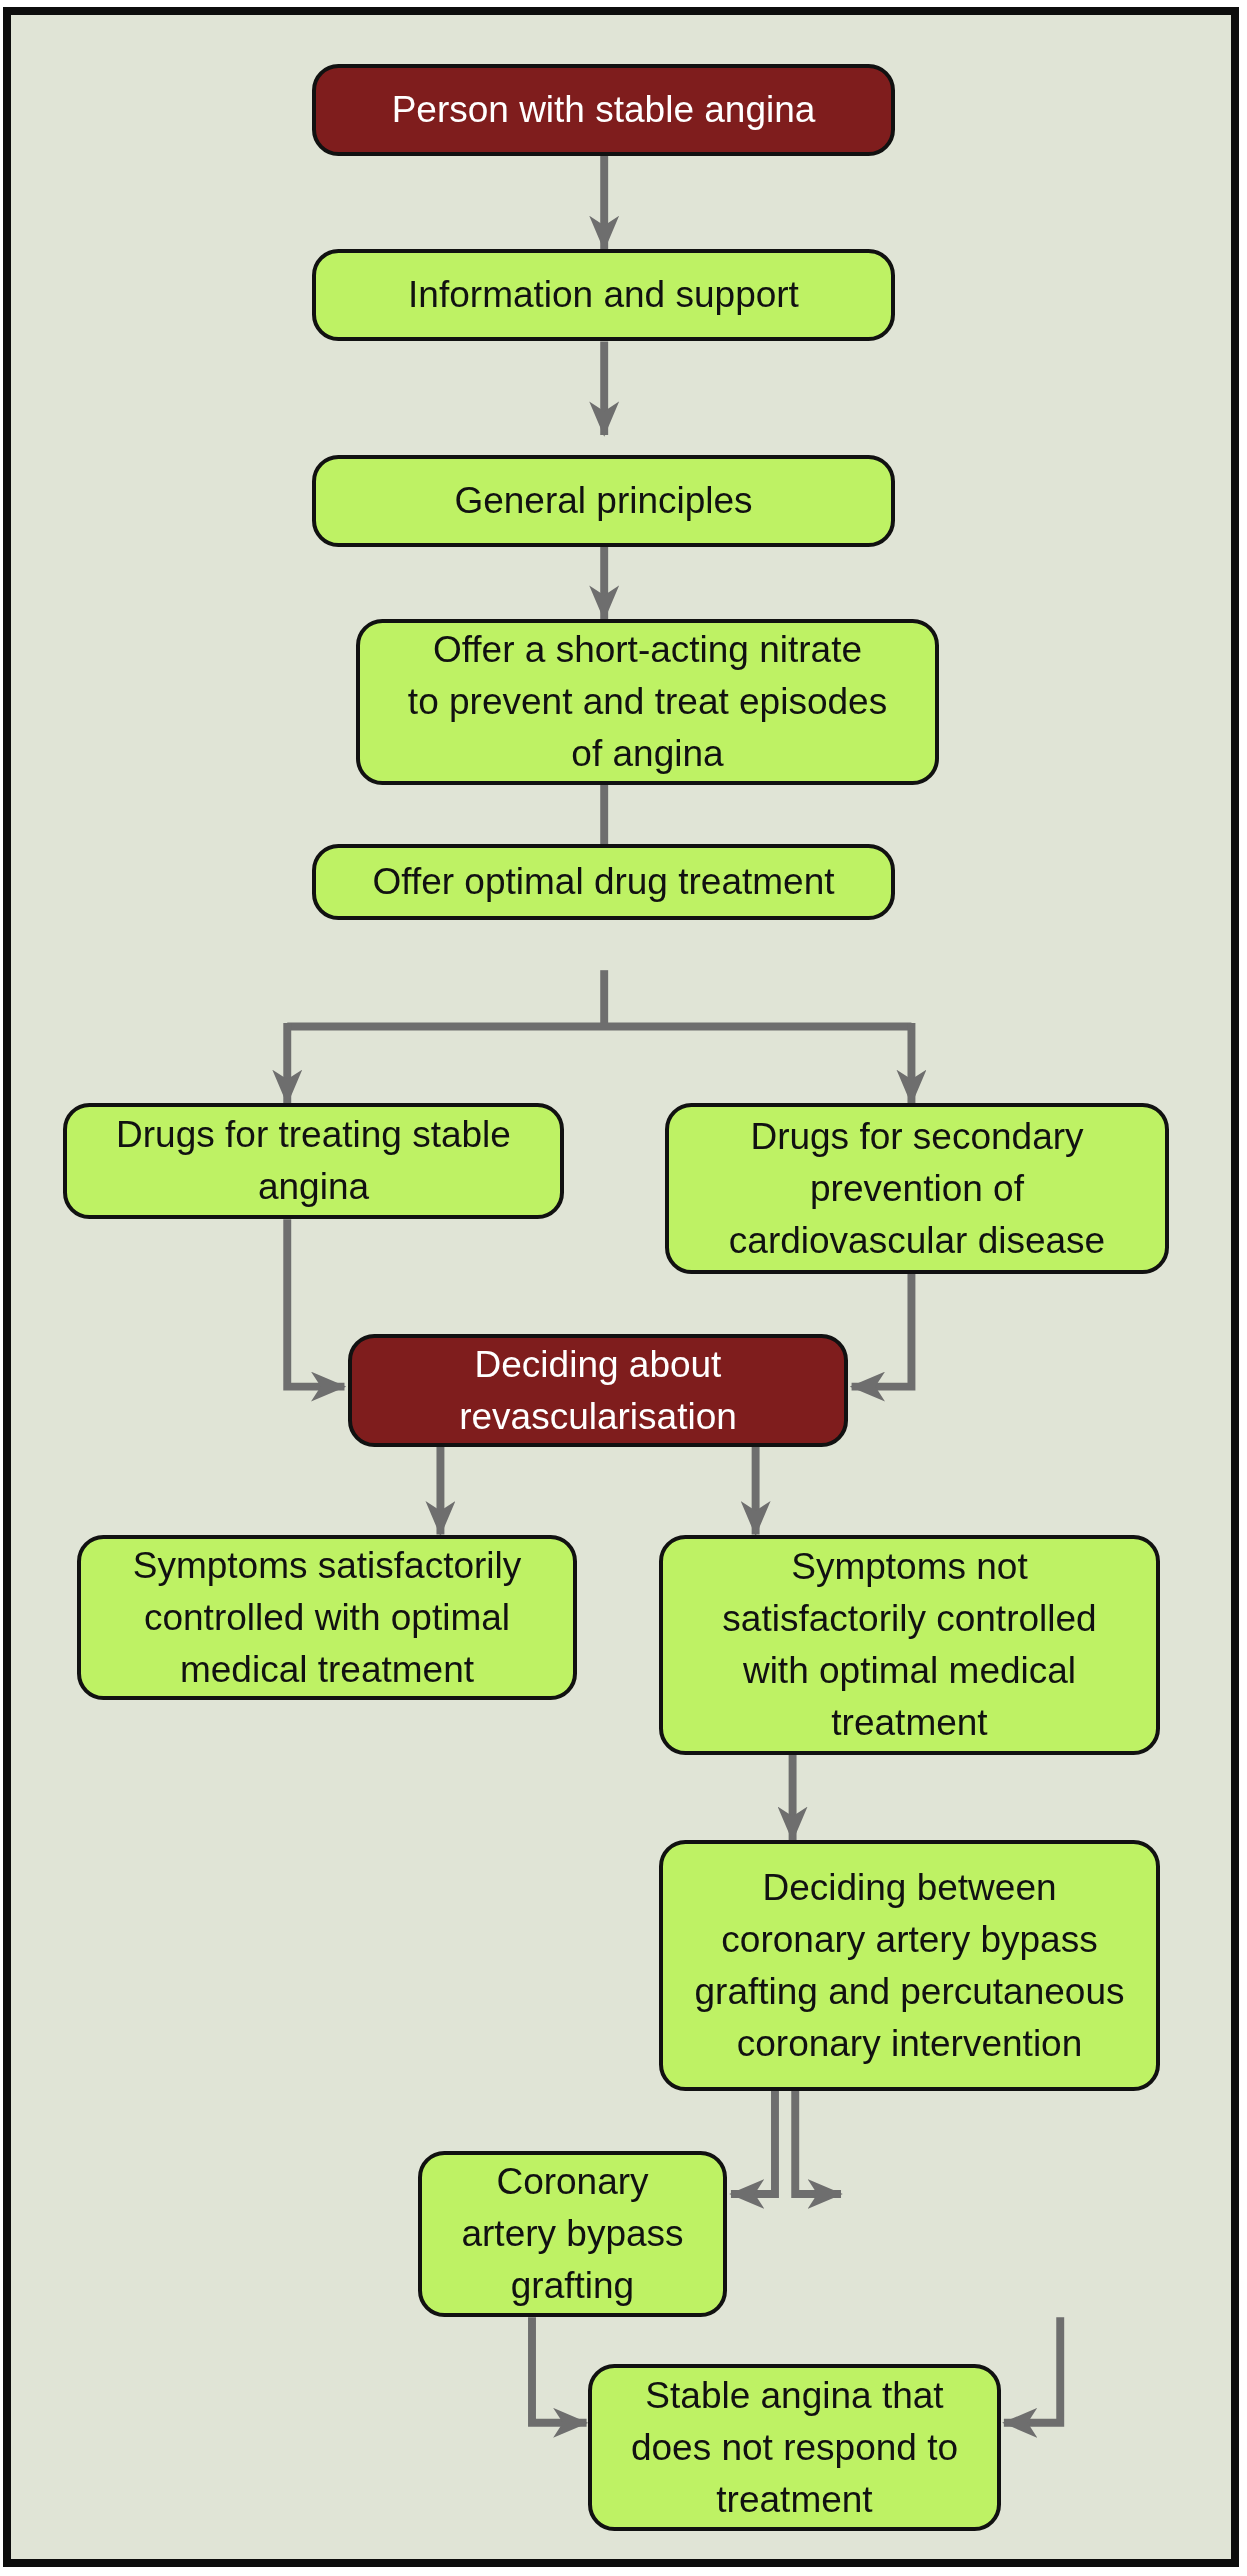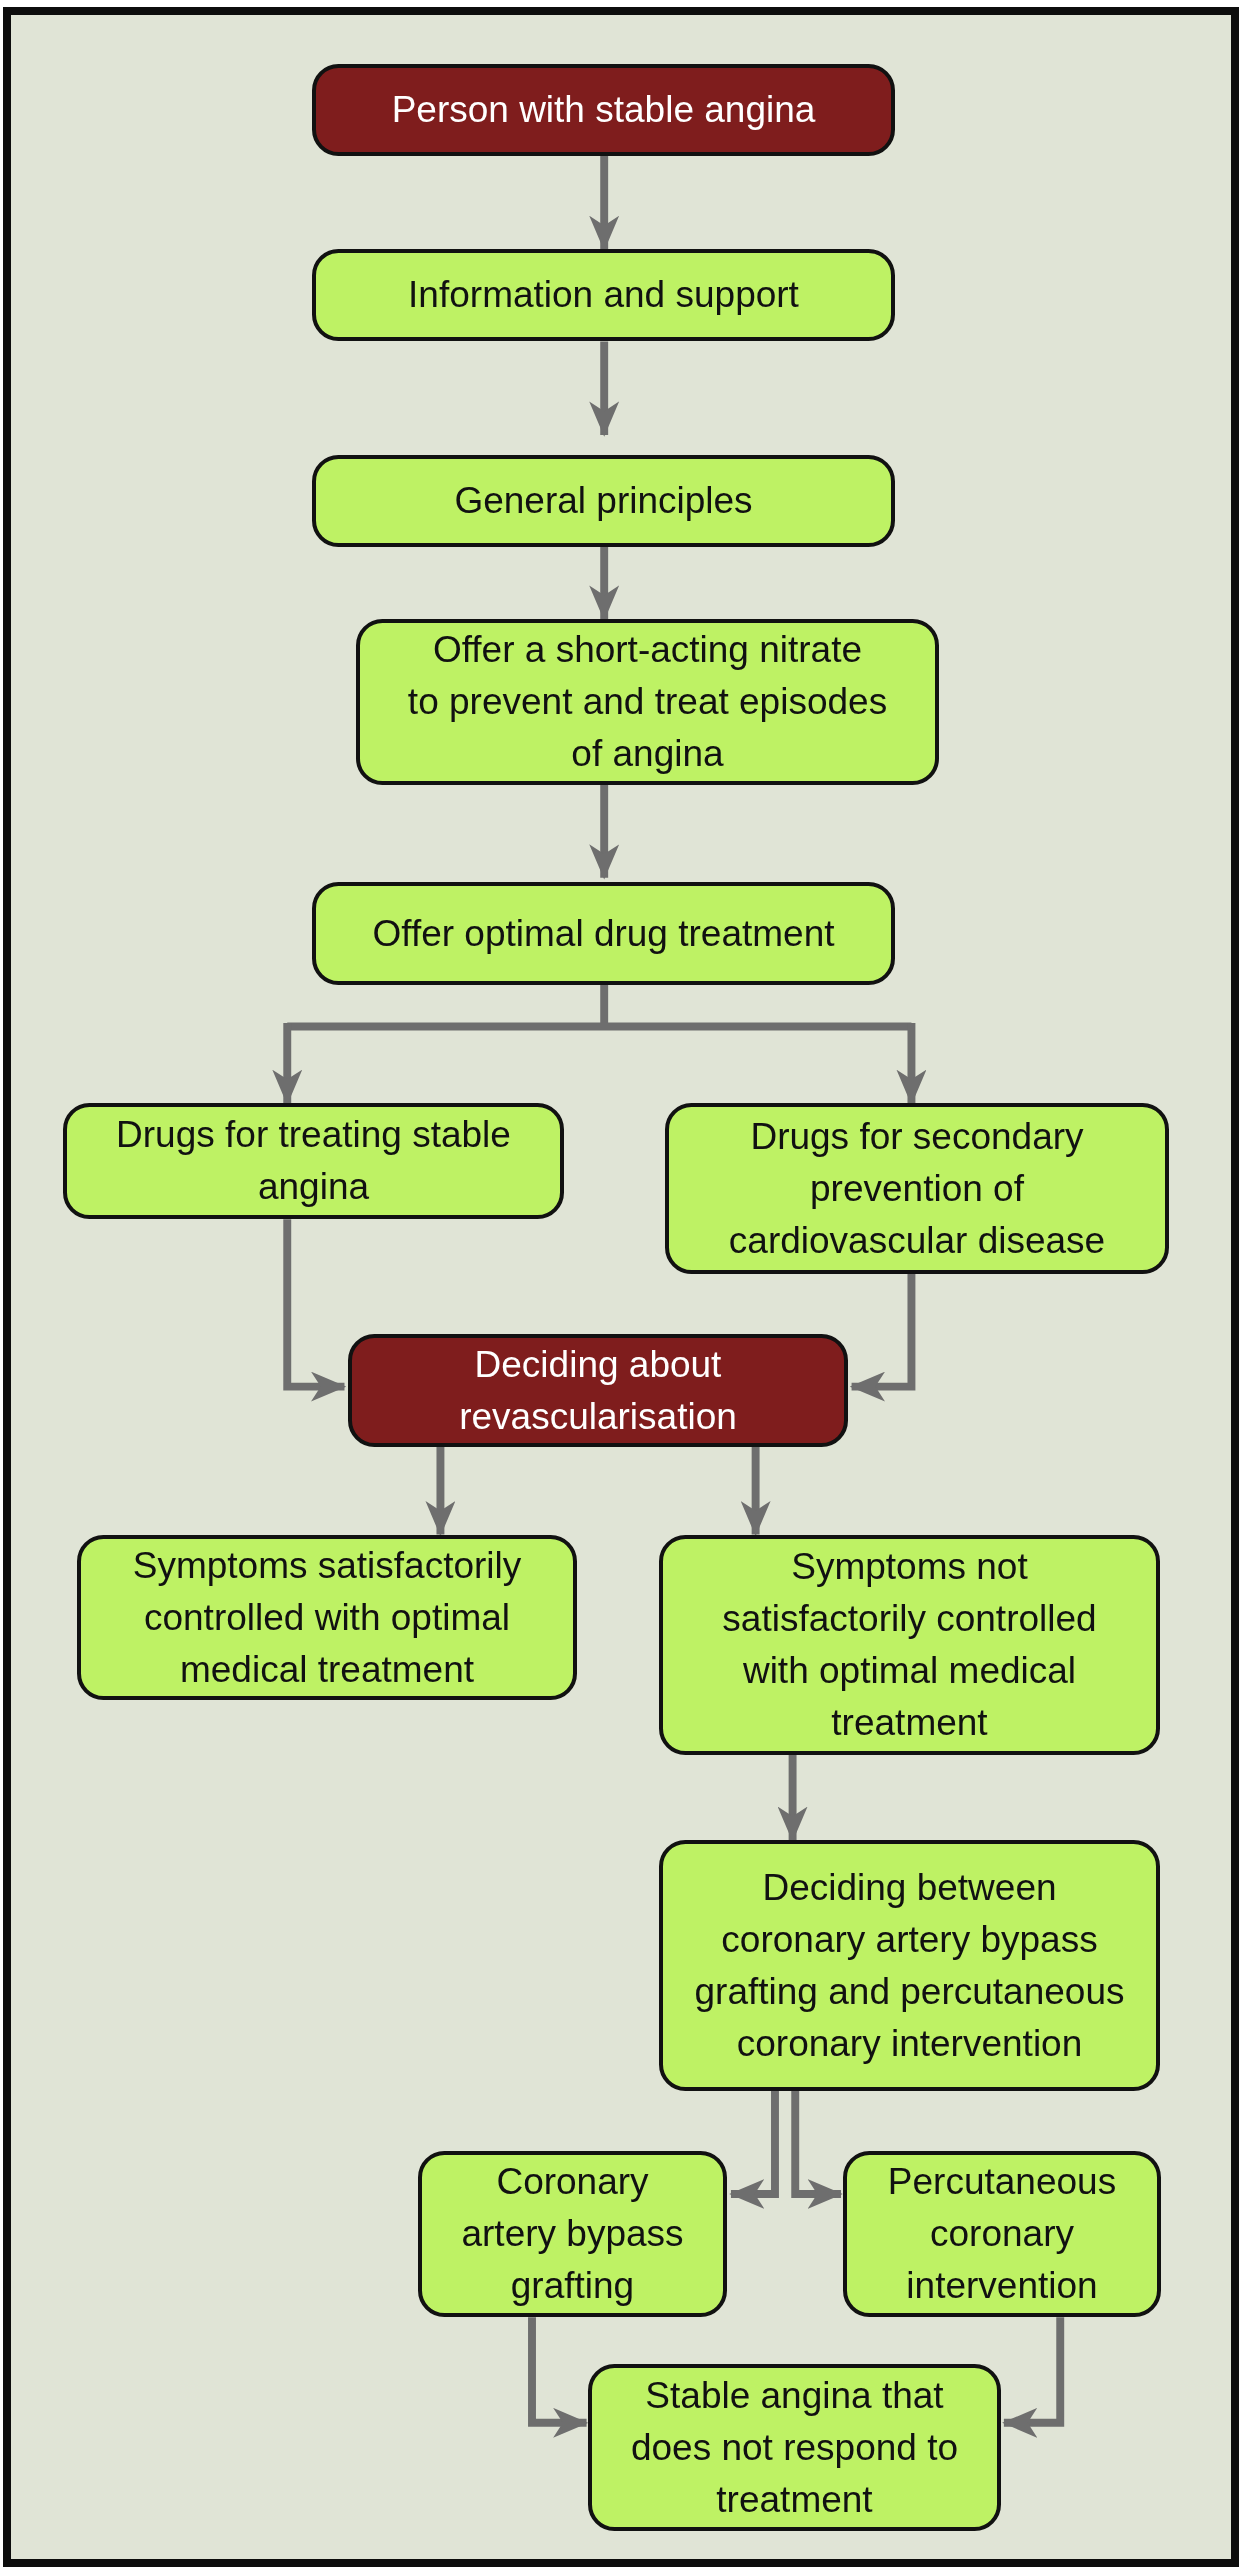--- a/index.html
+++ b/index.html
@@ -99,21 +99,21 @@
   <div class="node" style="left:312px; top:435px; width:583px; height:92px;margin-top:20px;">
     <span class="label">General principles</span>
   </div>
 
   <div class="node" style="left:312px; top:619px; width:583px; height:166px;margin-left:44px;">
     <span class="label">Offer a short-acting nitrate
 to prevent and treat episodes
 of angina</span>
   </div>
 
-  <div class="node" style="left:312px; top:882px; width:583px; height:103px;">
+  <div class="node" style="left:312px; top:844px; width:583px; height:76px;">
     <span class="label">Offer optimal drug treatment</span>
   </div>
 
   <div class="node" style="left:63px; top:1103px; width:501px; height:116px;">
     <span class="label">Drugs for treating stable
 angina</span>
   </div>
 
   <div class="node" style="left:657px; top:1103px; width:504px; height:171px;margin-left:8px;">
     <span class="label">Drugs for secondary
@@ -145,25 +145,20 @@
 grafting and percutaneous
 coronary intervention</span>
   </div>
 
   <div class="node" style="left:418px; top:2151px; width:309px; height:166px;">
     <span class="label">Coronary
 artery bypass
 grafting</span>
   </div>
 
-  <div class="node" style="left:843px; top:2151px; width:318px; height:166px;">
-    <span class="label">Percutaneous
-coronary
-intervention</span>
-  </div>
 
   <div class="node" style="left:588px; top:2364px; width:413px; height:167px;">
     <span class="label">Stable angina that
 does not respond to
 treatment</span>
   </div>
 </div>
 
 
 </body></html>

